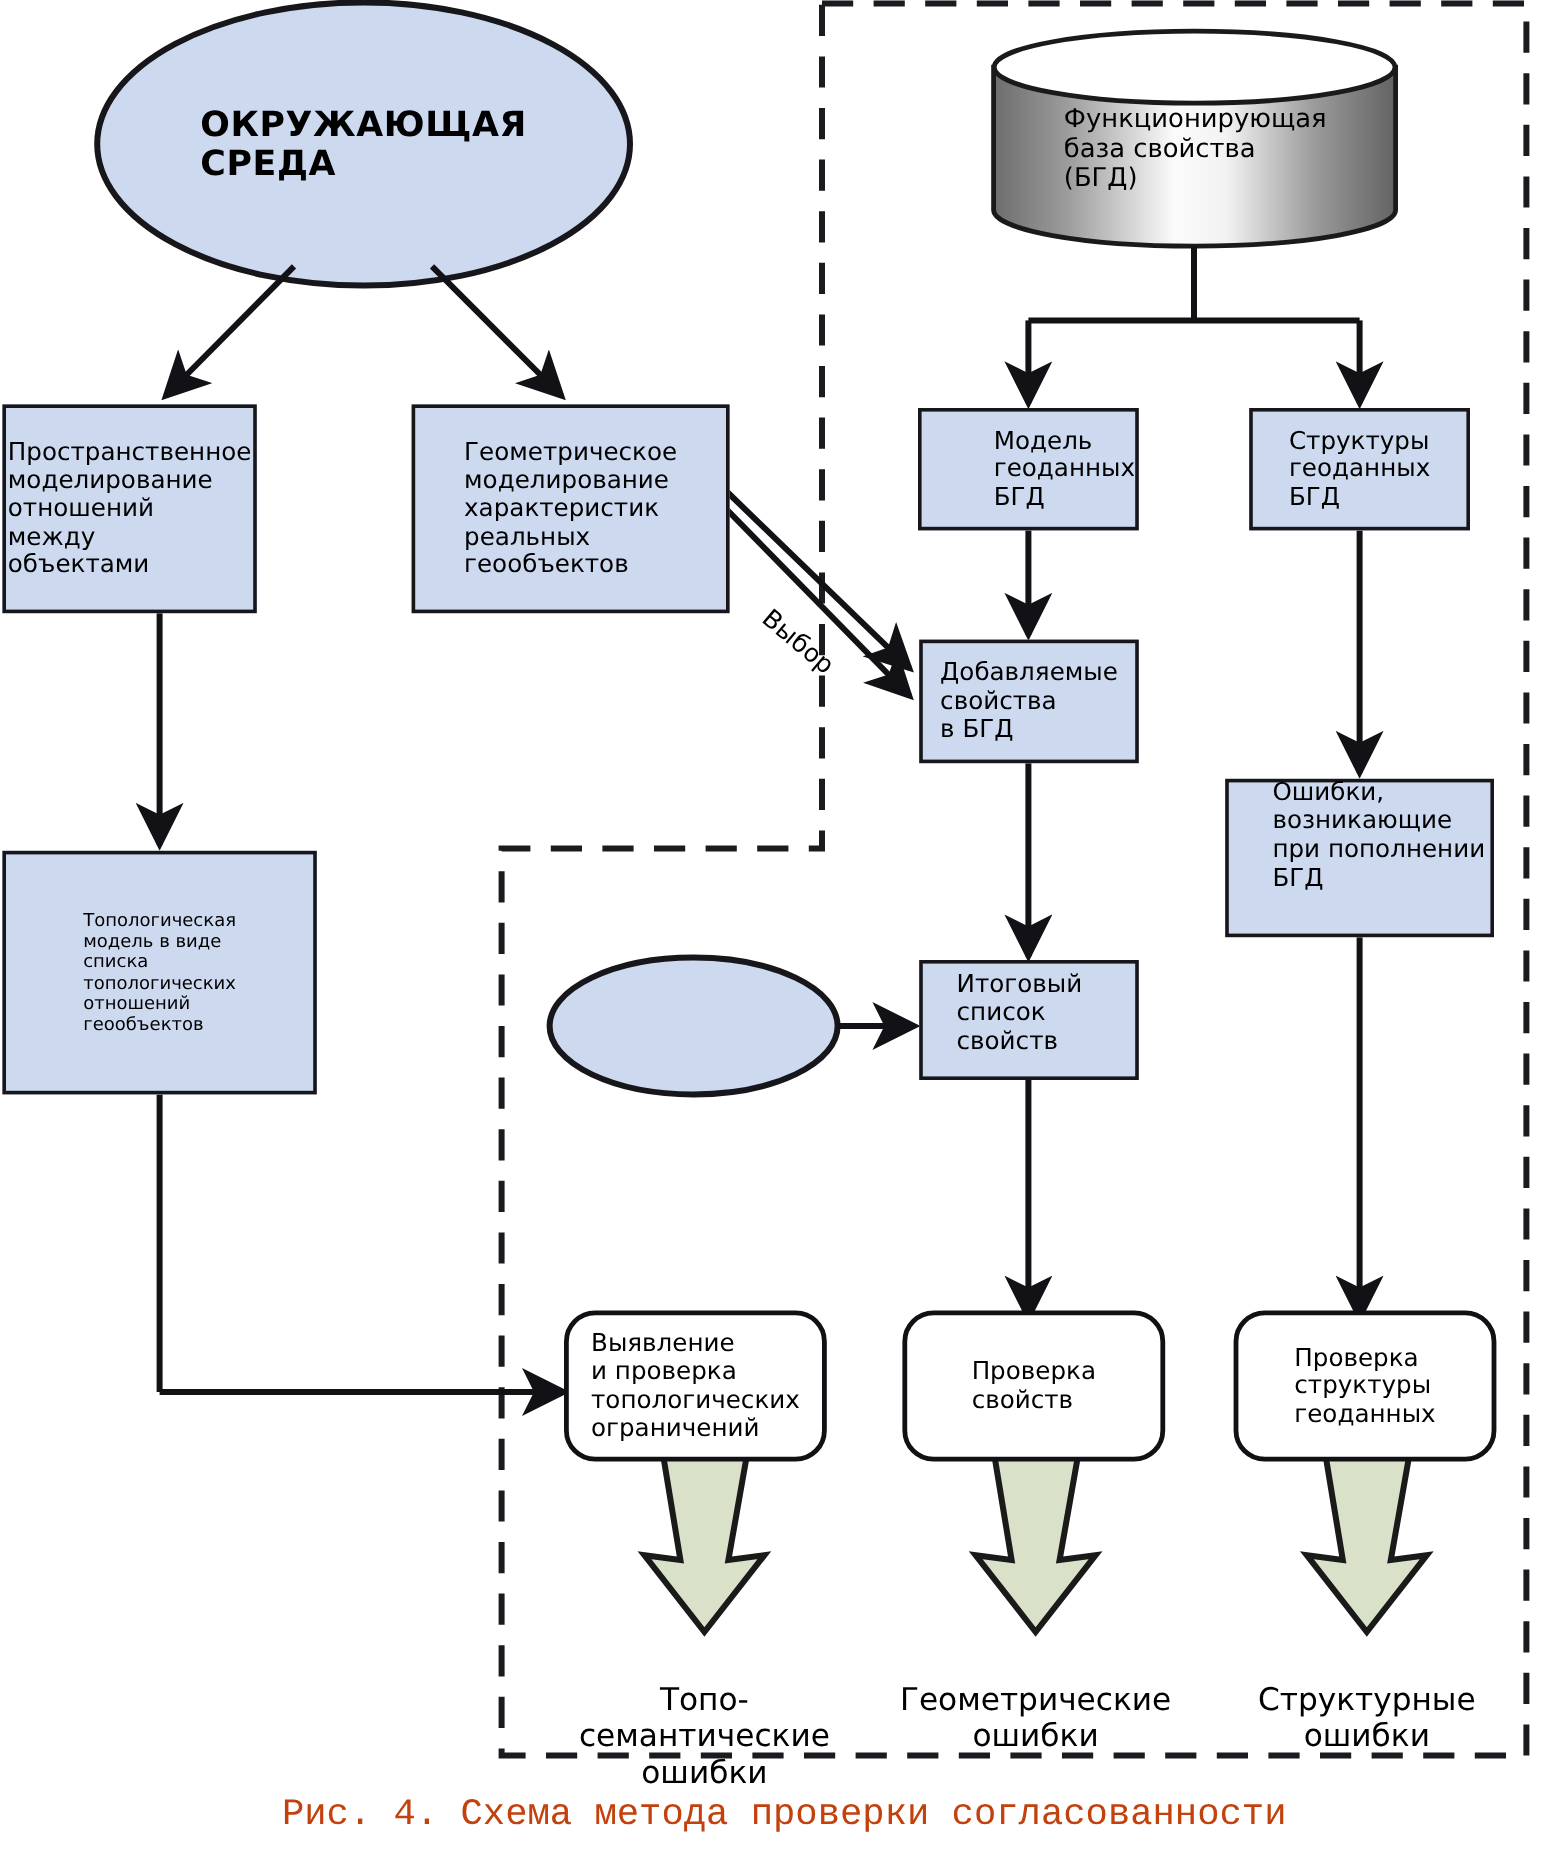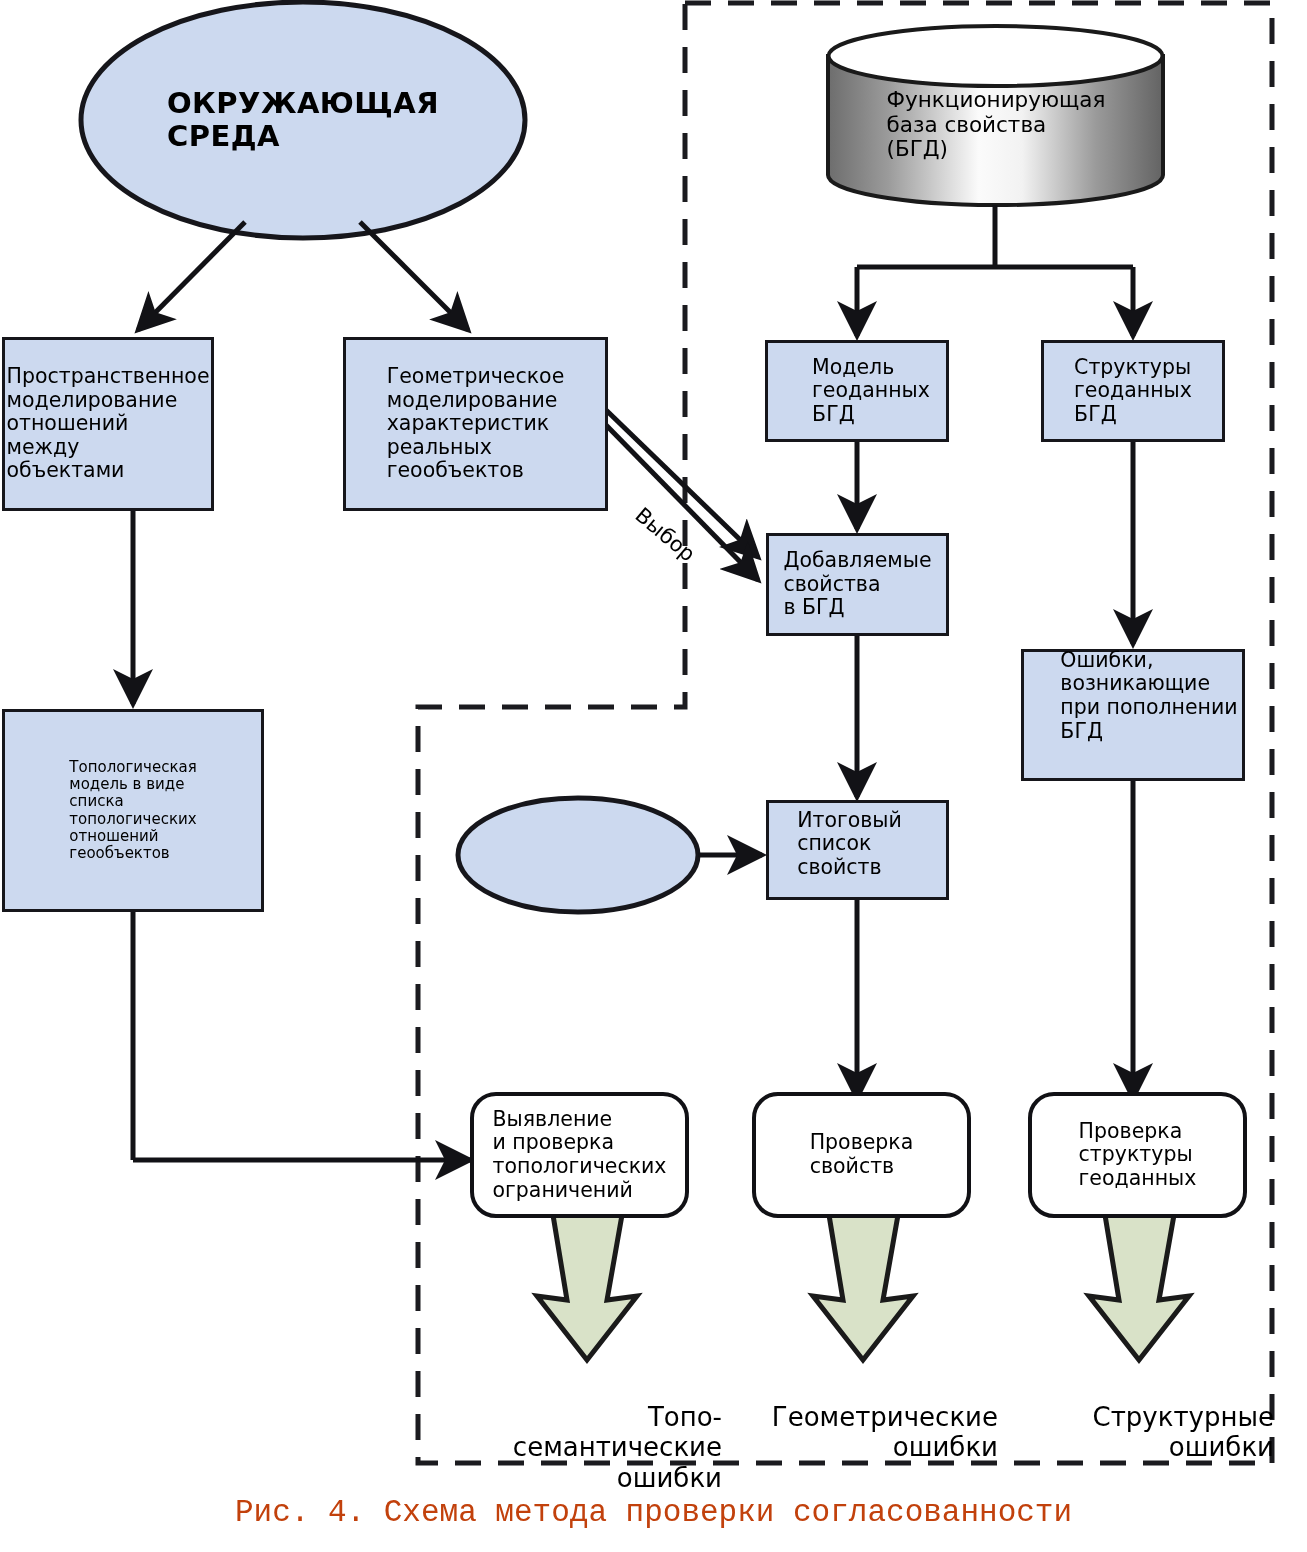--- a/index.html
+++ b/index.html
@@ -26,21 +26,21 @@
   }
   .round-node{
     position:absolute;
     background:#ffffff;
     border:4px solid #111115;
     border-radius:26px;
     box-sizing:border-box;
   }
   .free-label{
     position:absolute;
-    text-align:right;
+    text-align:center;
     color:#000;
     line-height:1.18;
     white-space:pre-line;
     font-family:"DejaVu Sans", sans-serif;
   }
   .caption{
     position:absolute;
     left:0; right:0;
     text-align:center;
     font-family:Liberation Mono, monospace;
@@ -176,21 +176,21 @@
 геообъектов</span>
   </div>
 
   <div class="node-label" style="left:828px;top:60px;width:336px;height:130px;font-size:21.5px;">
     <span>Функционирующая
 база свойства
 (БГД)</span>
   </div>
 
   <div class="rect-node" style="left:765px;top:340px;width:184px;height:102px;"></div>
-  <div class="node-label" style="left:779px;top:340px;width:184px;height:102px;font-size:20.5px;">
+  <div class="node-label" style="left:795px;top:340px;width:184px;height:102px;font-size:20.5px;">
     <span>Модель
 геоданных
 БГД</span>
   </div>
 
   <div class="rect-node" style="left:1041px;top:340px;width:184px;height:102px;"></div>
   <div class="node-label" style="left:1041px;top:340px;width:184px;height:102px;font-size:20.5px;">
     <span>Структуры
 геоданных
 БГД</span>

